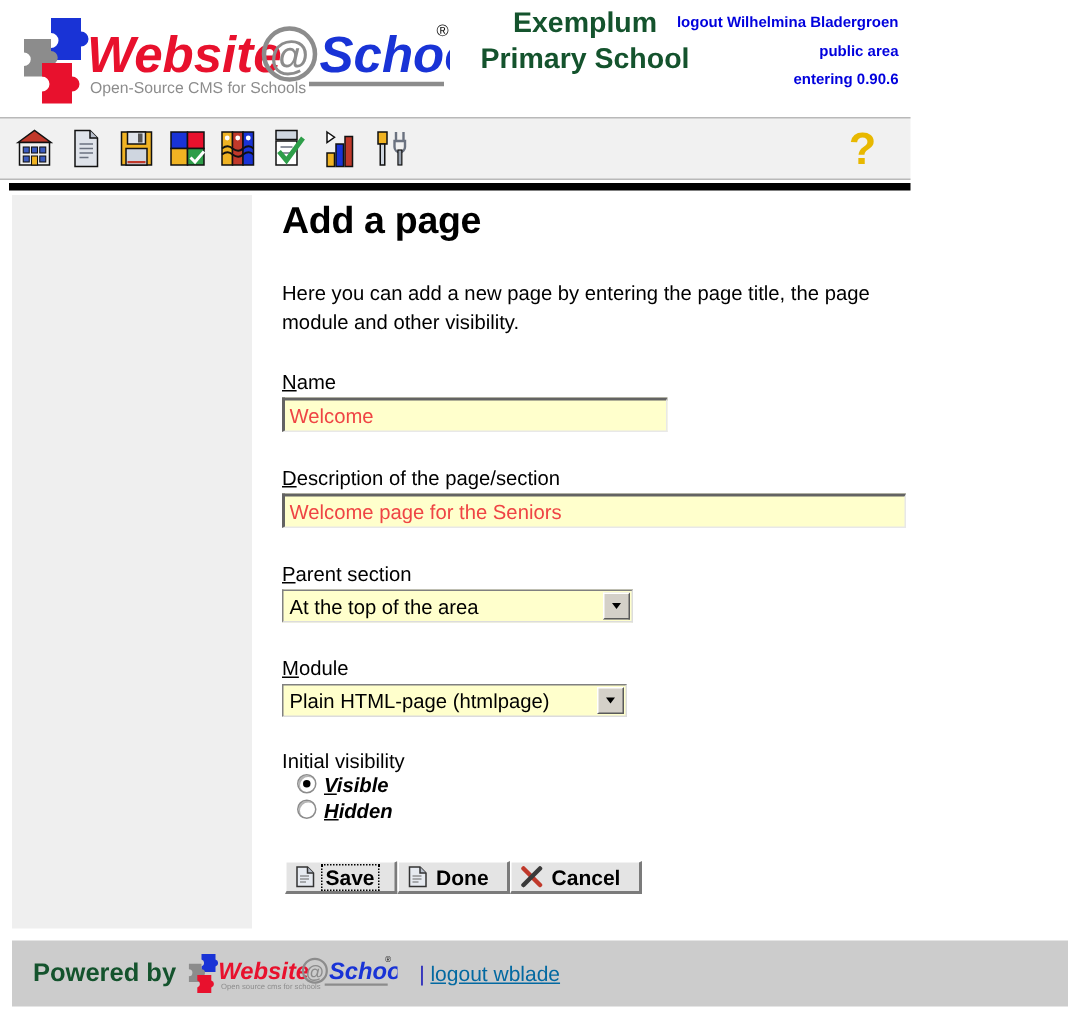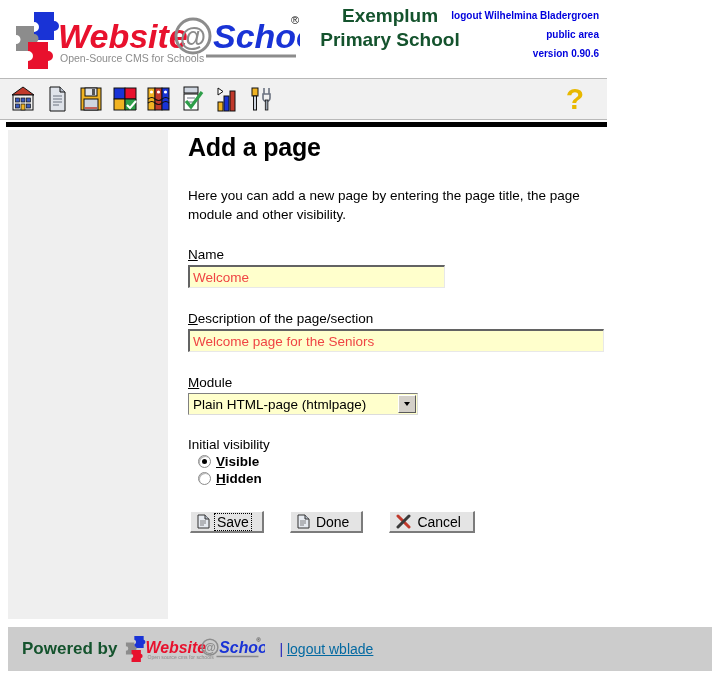--- a/index.html
+++ b/index.html
@@ -76,34 +76,34 @@
   .selbtn i{
     display:block;width:0;height:0;border-left:3.5px solid transparent;
     border-right:3.5px solid transparent;border-top:4px solid #000;
   }
   #parent-select{width:234px;}
   #parent-select .seltext{flex:1;}
   #module-select{width:230px;}
   #module-select .seltext{flex:1;}
 
   .vis-head{font-size:13.5px;margin-bottom:1px;}
-  .radio-row{display:flex;align-items:center;margin-left:10px;height:17px;}
+  .radio-row{display:flex;margin-left:10px;height:17px;font-style:italic;}
   .radio{
     width:11px;height:11px;border-radius:50%;background:#fff;
     border:1px solid #8c8c8c;box-shadow:inset 1px 1px 0 #b5b5b5;
     margin-right:5px;position:relative;flex:none;cursor:pointer;
   }
   .radio.on::after{
     content:"";position:absolute;left:3px;top:3px;width:5px;height:5px;
     border-radius:50%;background:#000;
   }
   .radio-label{font-size:13.5px;font-weight:bold;cursor:pointer;}
   .radio-label u{text-decoration:underline;}
 
-  .buttons{display:flex;gap:26px;margin-top:24px;margin-left:2px;}
+  .buttons{display:flex;margin-top:24px;margin-left:2px;font-weight:bold;}
   .btn{
     display:inline-flex;align-items:center;gap:4px;
     background:#e4e4e4;padding:2px 10px 2px 6px;height:22px;box-sizing:border-box;
     border-top:1px solid #fff;border-left:1px solid #fff;
     border-right:2px solid #7b7b7b;border-bottom:2px solid #7b7b7b;
     font-size:14px;cursor:pointer;font-family:"Liberation Sans","DejaVu Sans",sans-serif;
   }
   .btn .lbl{padding:0 2px;}
   .btn.focused .lbl{border:1px dotted #000;}
 
@@ -148,21 +148,21 @@
     </div>
 
     <div class="school">
       <div>Exemplum</div>
       <div>Primary School</div>
     </div>
 
     <div class="userbox">
       <div><a href="#">logout Wilhelmina Bladergroen</a></div>
       <div>public area</div>
-      <div>version 0.90.6</div>
+      <div>entering 0.90.6</div>
     </div>
   </div>
 
   <div class="toolbar">
     <div class="tb-icons">
 
       <svg class="tb-ico" viewBox="0 0 30 32">
         <path d="M4 12 L15 4 L26 12 Z" fill="#c0392b" stroke="#111" stroke-width="1"></path>
         <rect x="5" y="12" width="20" height="15" fill="#f0f0f0" stroke="#111"></rect>
         <rect x="7.5" y="15" width="4" height="4" fill="#3b5bbf" stroke="#111" stroke-width=".7"></rect>
@@ -249,20 +249,31 @@
       <input id="name-input" class="txtinput" type="text" value="Welcome" style="">
     </div>
 
     <div class="field">
       <div class="flabel">
         <u>D</u><span>escription of the page/section</span>
       </div>
       <input id="desc-input" class="txtinput" type="text" value="Welcome page for the Seniors" style="">
     </div>
 
+    <div class="field">
+      <div class="flabel">
+        <u>P</u><span>arent section</span>
+      </div>
+      <div class="selwrap" id="parent-select">
+        <span class="seltext">At the top of the area</span>
+        <span class="selbtn">
+            <i></i>
+          </span>
+      </div>
+    </div>
 
     <div class="field">
       <div class="flabel">
         <u>M</u><span>odule</span>
       </div>
       <div class="selwrap" id="module-select">
         <span class="seltext">Plain HTML-page (htmlpage)</span>
         <span class="selbtn">
             <i></i>
           </span>

